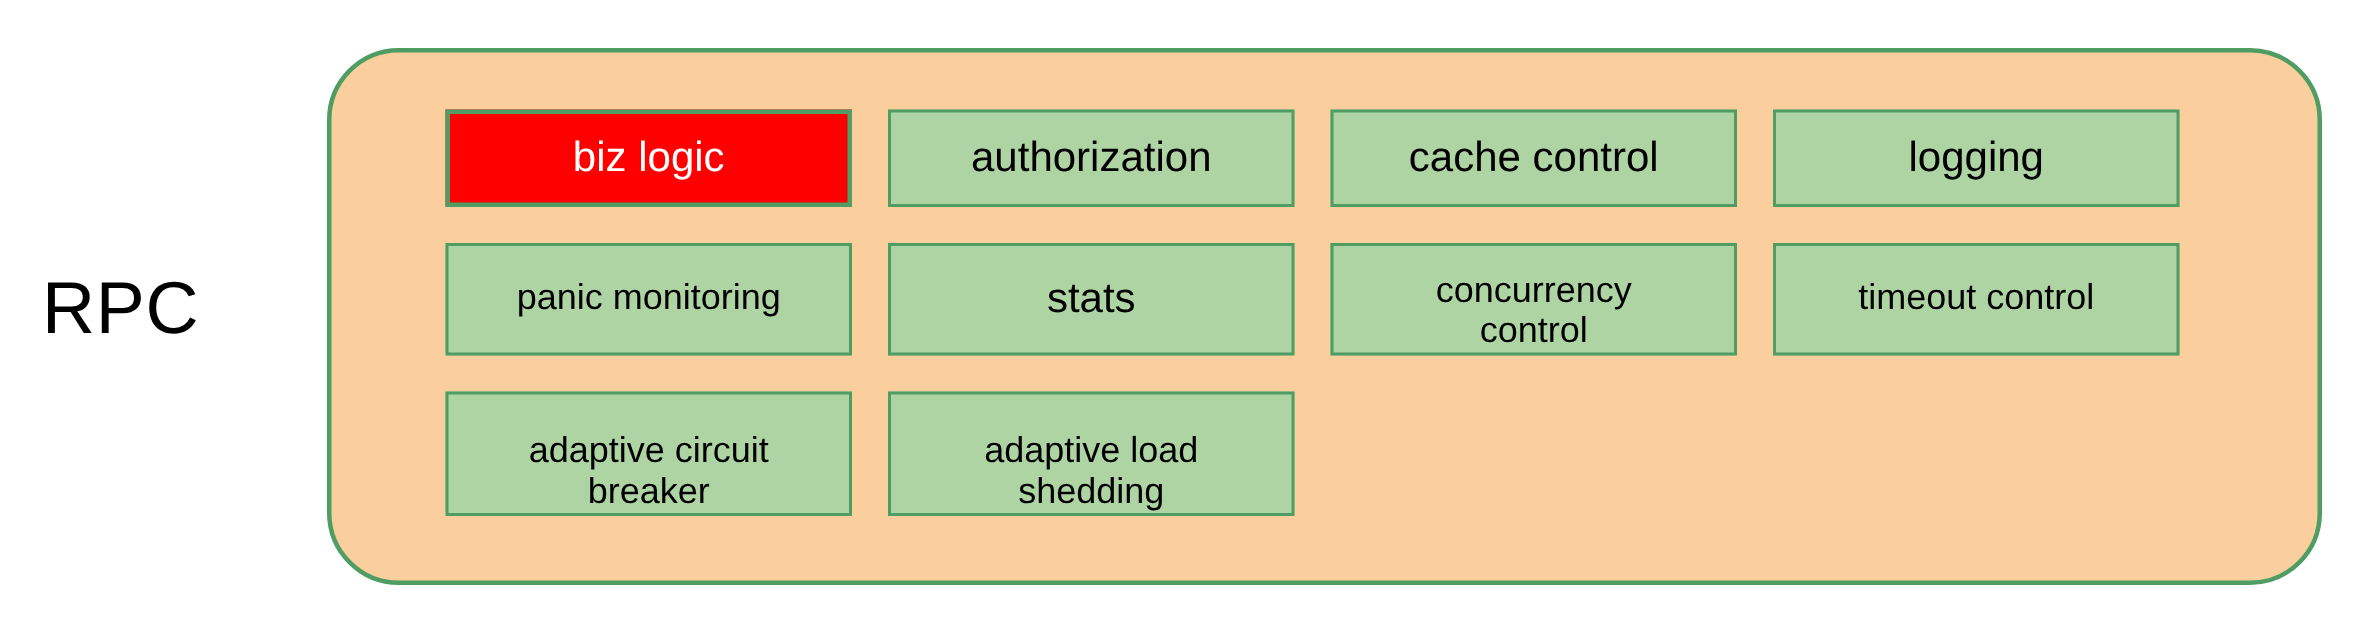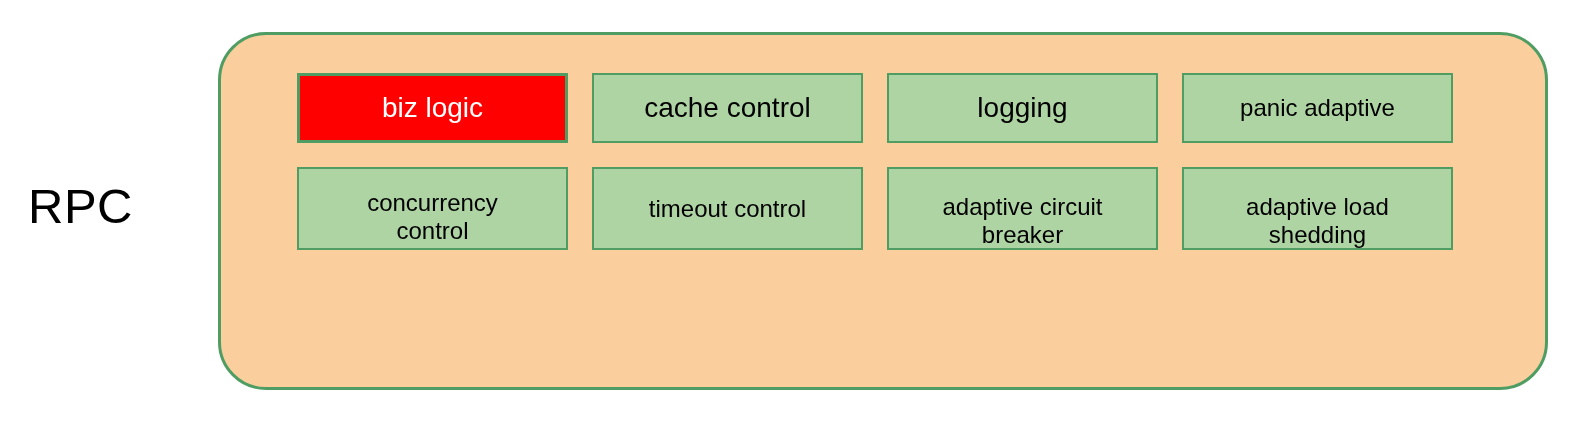--- a/index.html
+++ b/index.html
@@ -71,28 +71,34 @@
 
 <div class="rpc-label">RPC</div>
 
 <div class="container">
   <div class="grid">
 
     <div class="cell highlight">
       <span class="lbl">biz logic</span>
     </div>
     <div class="cell">
+      <span class="lbl">authorization</span>
+    </div>
+    <div class="cell">
       <span class="lbl">cache control</span>
     </div>
     <div class="cell">
       <span class="lbl">logging</span>
     </div>
 
     <div class="cell small">
-      <span class="lbl">panic adaptive</span>
+      <span class="lbl">panic monitoring</span>
+    </div>
+    <div class="cell">
+      <span class="lbl">stats</span>
     </div>
     <div class="cell small wrap-narrow">
       <span class="lbl">concurrency control</span>
     </div>
 
     <div class="cell small">
       <span class="lbl">timeout control</span>
     </div>
     <div class="cell small wrap">
       <span class="lbl">adaptive circuit breaker</span>

